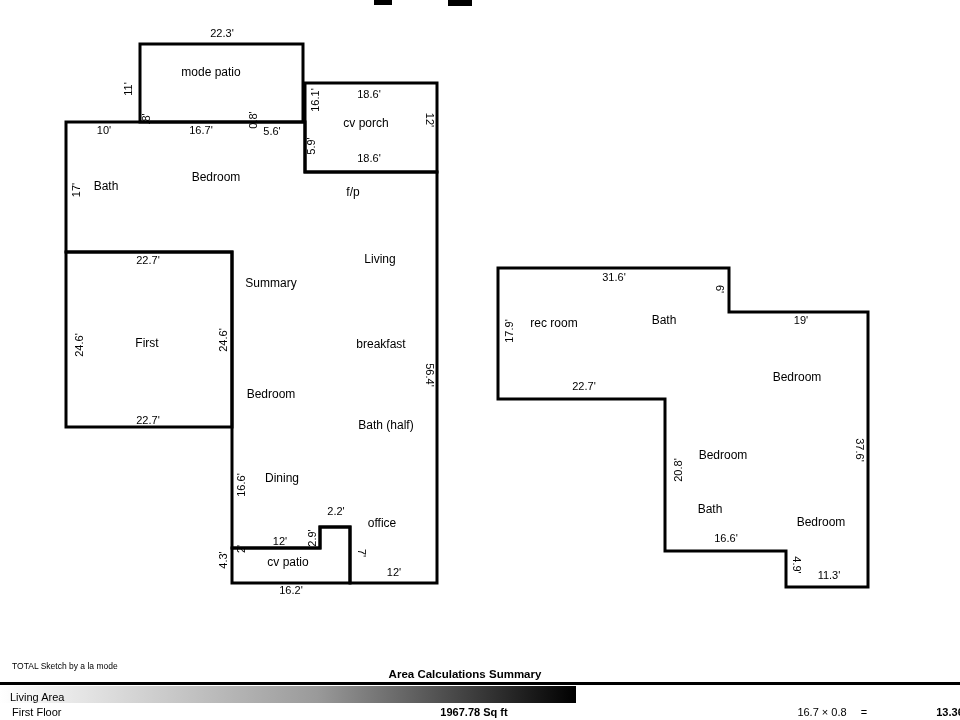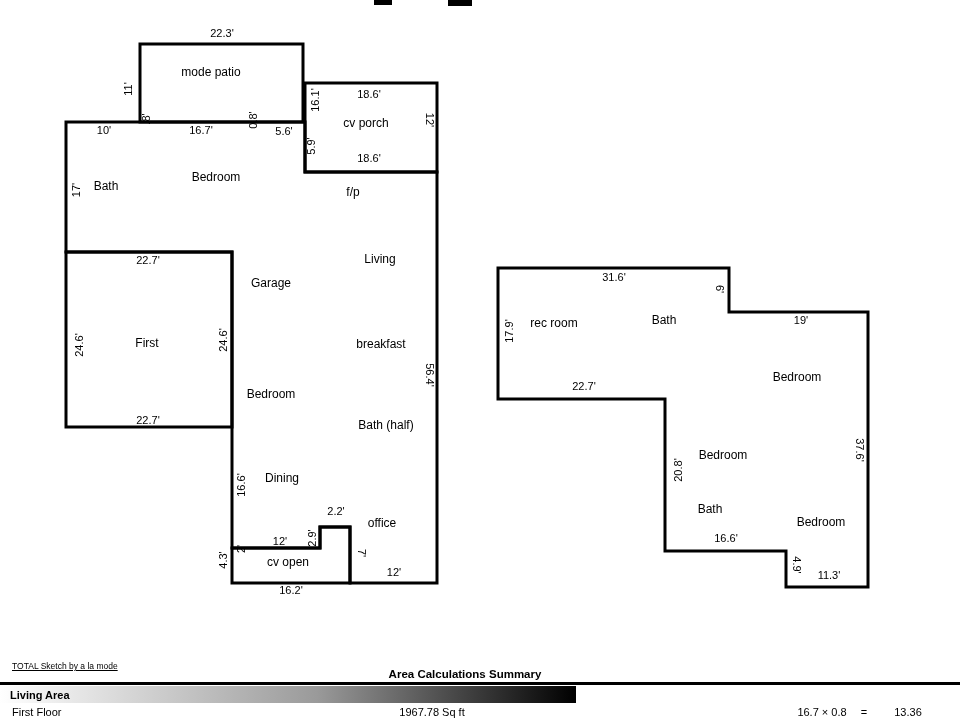--- a/index.html
+++ b/index.html
@@ -9,34 +9,34 @@
   }
   svg.plan{position:absolute;left:0;top:0;}
   .lbl{
     position:absolute;font-size:11px;line-height:1;white-space:nowrap;
     transform:translate(-50%,-50%);
   }
   .lbl.room{font-size:12px;}
   .lbl.v{transform:translate(-50%,-50%) rotate(-90deg);}
   .lbl.vr{transform:translate(-50%,-50%) rotate(90deg);}
   .attribution{
-    position:absolute;left:12px;top:666px;font-size:8.5px;transform:translateY(-50%);text-decoration:underline;
+    position:absolute;left:12px;top:666px;font-size:8.5px;transform:translateY(-50%);
   }
   .summary-title{
     position:absolute;left:465px;top:674px;font-size:11.5px;font-weight:bold;
     transform:translate(-50%,-50%);white-space:nowrap;
   }
   .rule{position:absolute;left:0;top:682px;width:960px;height:3px;background:#000;}
   .band{position:absolute;left:0;top:686px;width:960px;height:17px;display:flex;}
-  .band .cell{display:flex;align-items:center;font-size:11px;font-weight:bold;}
+  .band .cell{display:flex;align-items:flex-end;font-size:11px;font-weight:normal;}
   .band .cell1{width:576px;background:linear-gradient(90deg,#ffffff 0%,#9a9a9a 55%,#000000 100%);padding-left:10px;box-sizing:border-box;}
   .band .cell2{width:384px;background:linear-gradient(90deg,#ffffff 0%,#9a9a9a 55%,#000000 100%);padding-left:46px;box-sizing:border-box;}
   .frow{position:absolute;font-size:11px;top:712px;transform:translateY(-50%);white-space:nowrap;}
   .frow.centered{transform:translate(-50%,-50%);}
-  .bold{font-weight:normal;}
+  .bold{font-weight:bold;margin-left:42px;}
 </style>
 </head>
 <body>
 
 <div class="page">
 
   <svg class="plan" width="960" height="720" viewBox="0 0 960 720">
 
     <rect x="374" y="0" width="18" height="5" fill="#000"></rect>
     <rect x="448" y="0" width="24" height="6" fill="#000"></rect>
@@ -52,36 +52,36 @@
       <path d="M498,268 H729 V312 H868 V587 H786 V551 H665 V399 H498 Z"></path>
     </g>
   </svg>
 
   <span class="lbl room" style="left:211px;top:72px">mode patio</span>
   <span class="lbl room" style="left:366px;top:123px">cv porch</span>
   <span class="lbl room" style="left:106px;top:186px">Bath</span>
   <span class="lbl room" style="left:216px;top:177px">Bedroom</span>
   <span class="lbl room" style="left:353px;top:192px">f/p</span>
   <span class="lbl room" style="left:380px;top:259px">Living</span>
-  <span class="lbl room" style="left:271px;top:283px">Garage</span>
+  <span class="lbl room" style="left:271px;top:283px">Summary</span>
   <span class="lbl room" style="left:147px;top:343px">First</span>
   <span class="lbl room" style="left:381px;top:344px">breakfast</span>
   <span class="lbl room" style="left:271px;top:394px">Bedroom</span>
   <span class="lbl room" style="left:386px;top:425px">Bath (half)</span>
   <span class="lbl room" style="left:282px;top:478px">Dining</span>
   <span class="lbl room" style="left:382px;top:523px">office</span>
-  <span class="lbl room" style="left:288px;top:562px">cv open</span>
+  <span class="lbl room" style="left:288px;top:562px">cv patio</span>
 
   <span class="lbl" style="left:222px;top:33px">22.3'</span>
   <span class="lbl v" style="left:128px;top:89px">11'</span>
   <span class="lbl" style="left:104px;top:130px">10'</span>
   <span class="lbl v" style="left:146px;top:119px">.8'</span>
   <span class="lbl" style="left:201px;top:130px">16.7'</span>
   <span class="lbl v" style="left:253px;top:120px">0.8'</span>
-  <span class="lbl" style="left:284px;top:131px">5.6'</span>
+  <span class="lbl" style="left:272px;top:131px">5.6'</span>
   <span class="lbl v" style="left:315px;top:100px">16.1'</span>
   <span class="lbl" style="left:369px;top:94px">18.6'</span>
   <span class="lbl vr" style="left:429px;top:120px">12'</span>
   <span class="lbl v" style="left:311px;top:146px">5.9'</span>
   <span class="lbl" style="left:369px;top:158px">18.6'</span>
   <span class="lbl v" style="left:76px;top:190px">17'</span>
   <span class="lbl" style="left:148px;top:260px">22.7'</span>
   <span class="lbl v" style="left:79px;top:345px">24.6'</span>
   <span class="lbl v" style="left:223px;top:340px">24.6'</span>
   <span class="lbl vr" style="left:429px;top:375px">56.4'</span>

